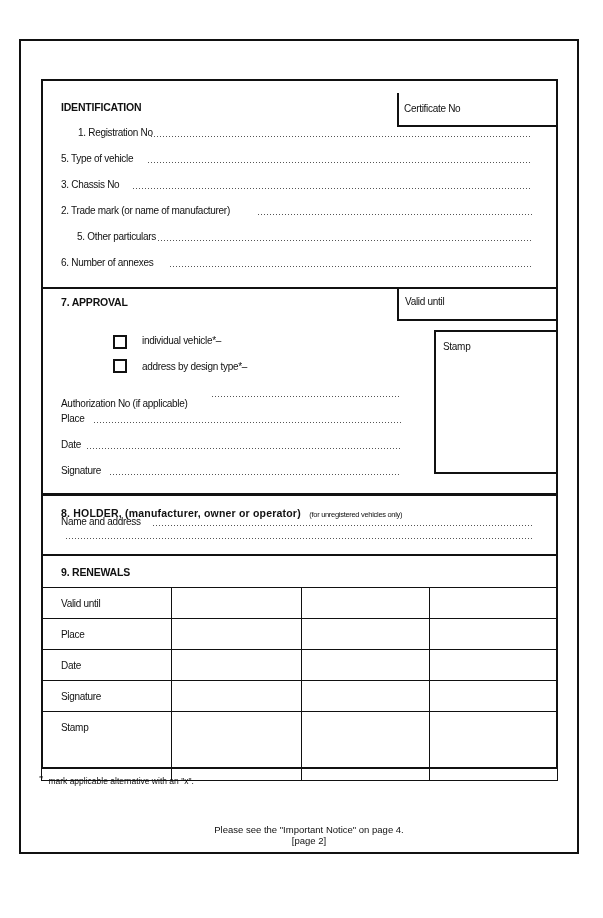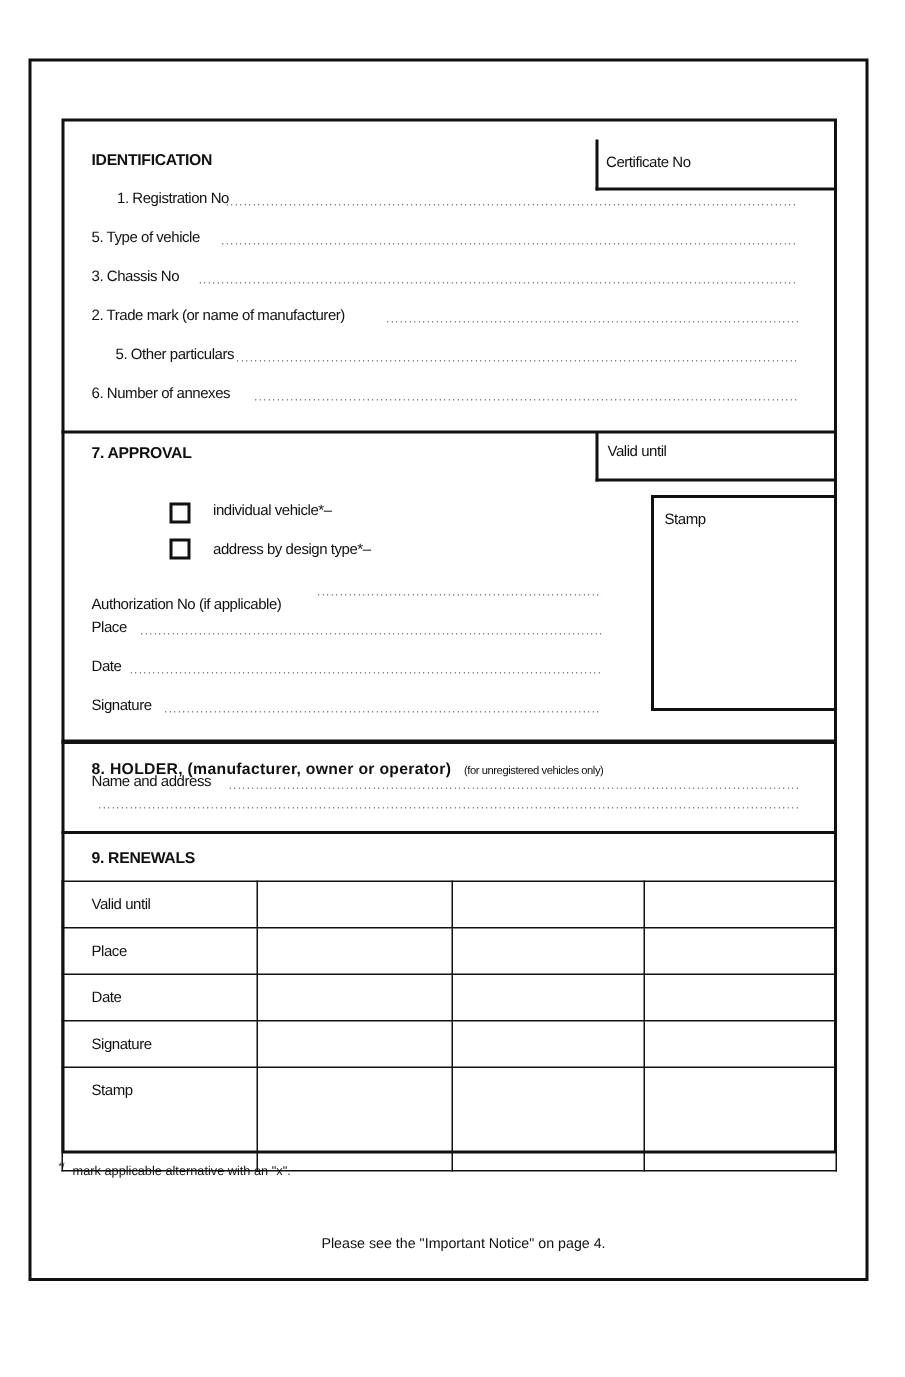--- a/index.html
+++ b/index.html
@@ -152,13 +152,14 @@
 </tbody>
   </table>
 
 <div class="abs" style="left:39px; top:775px; white-space:nowrap; font-size:8.5px;">
   <sup style="font-size:6px;">*/</sup>
   <span style="margin-left:3px;">mark applicable alternative with an "x".</span>
 </div>
 
 <div class="abs" style="left:19px; top:824px; width:580px; text-align:center; font-size:9.5px; line-height:11px;">
   <div>Please see the "Important Notice" on page 4.</div>
+  <div>[page 2]</div>
 </div>
 
 </body></html>

